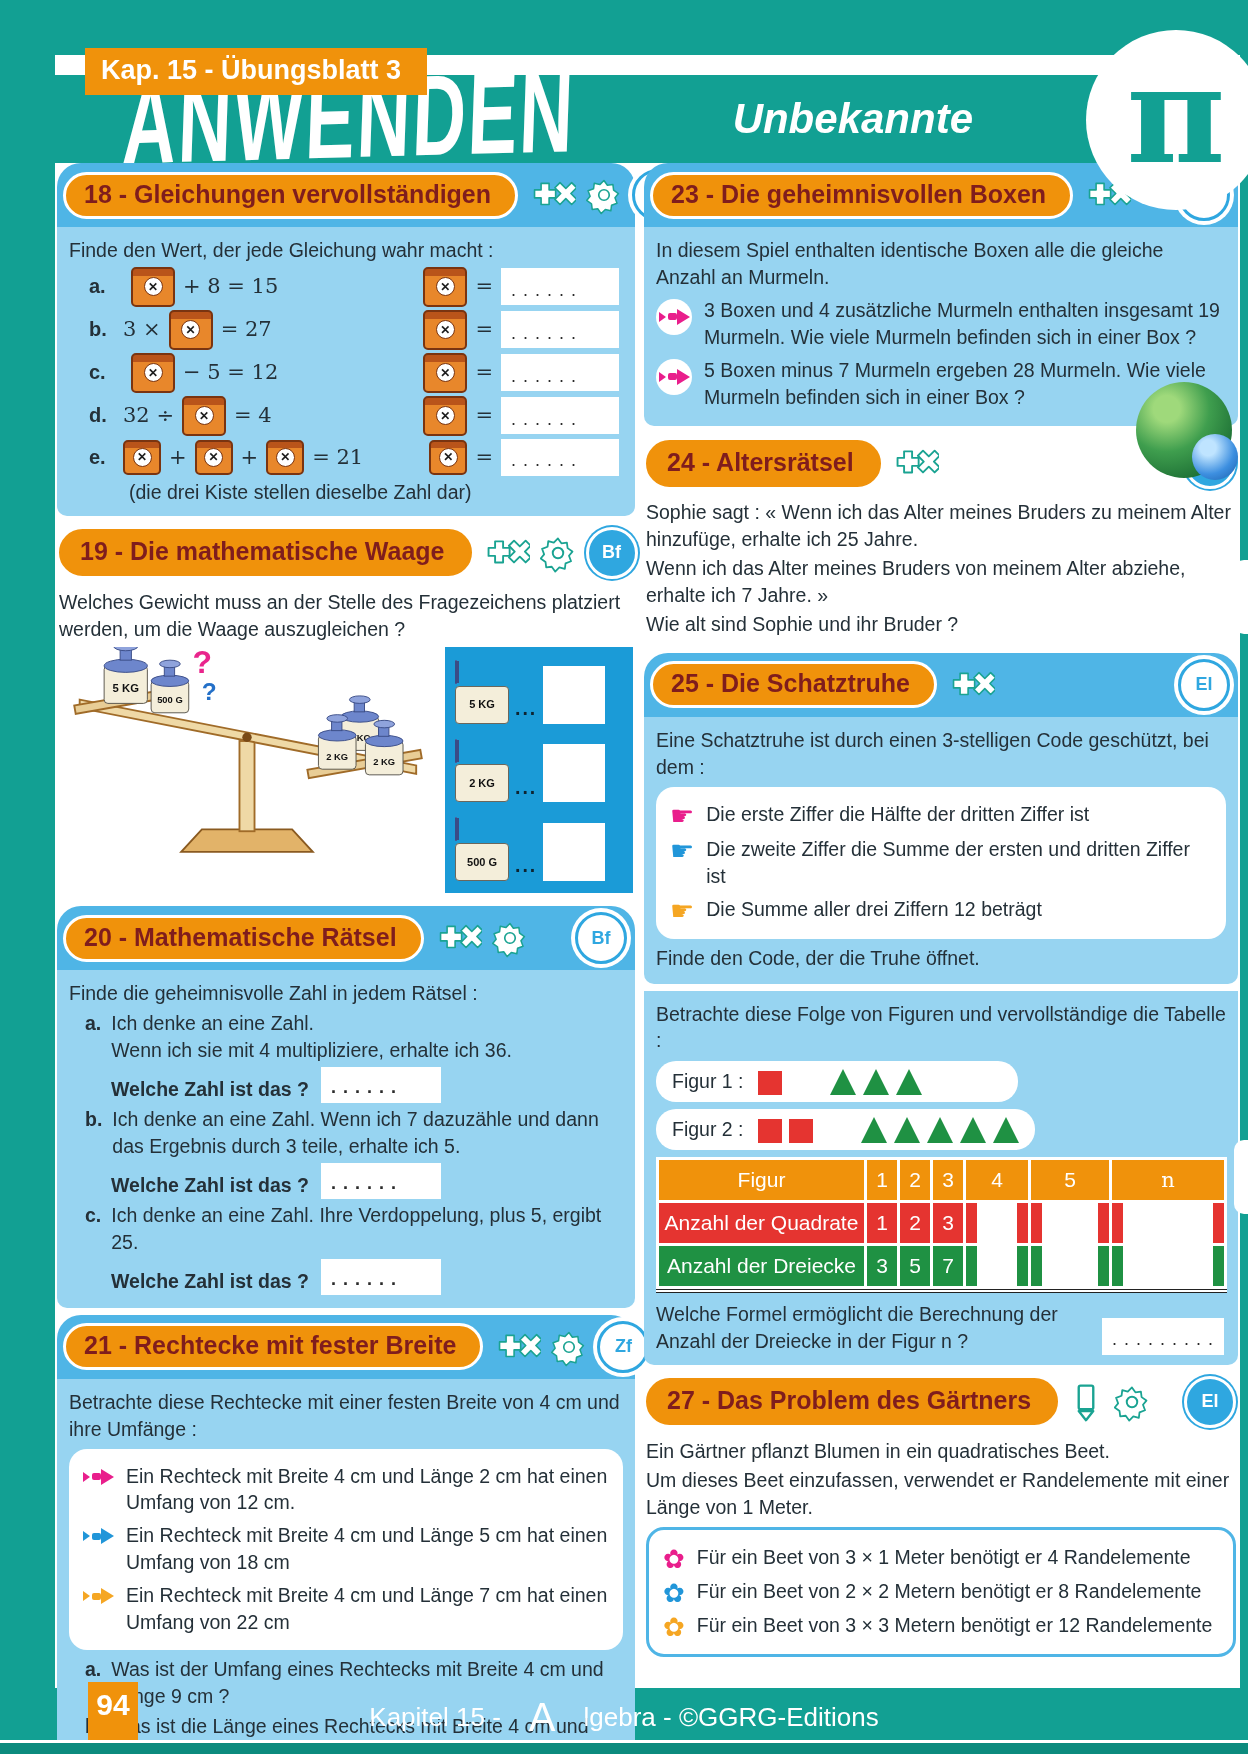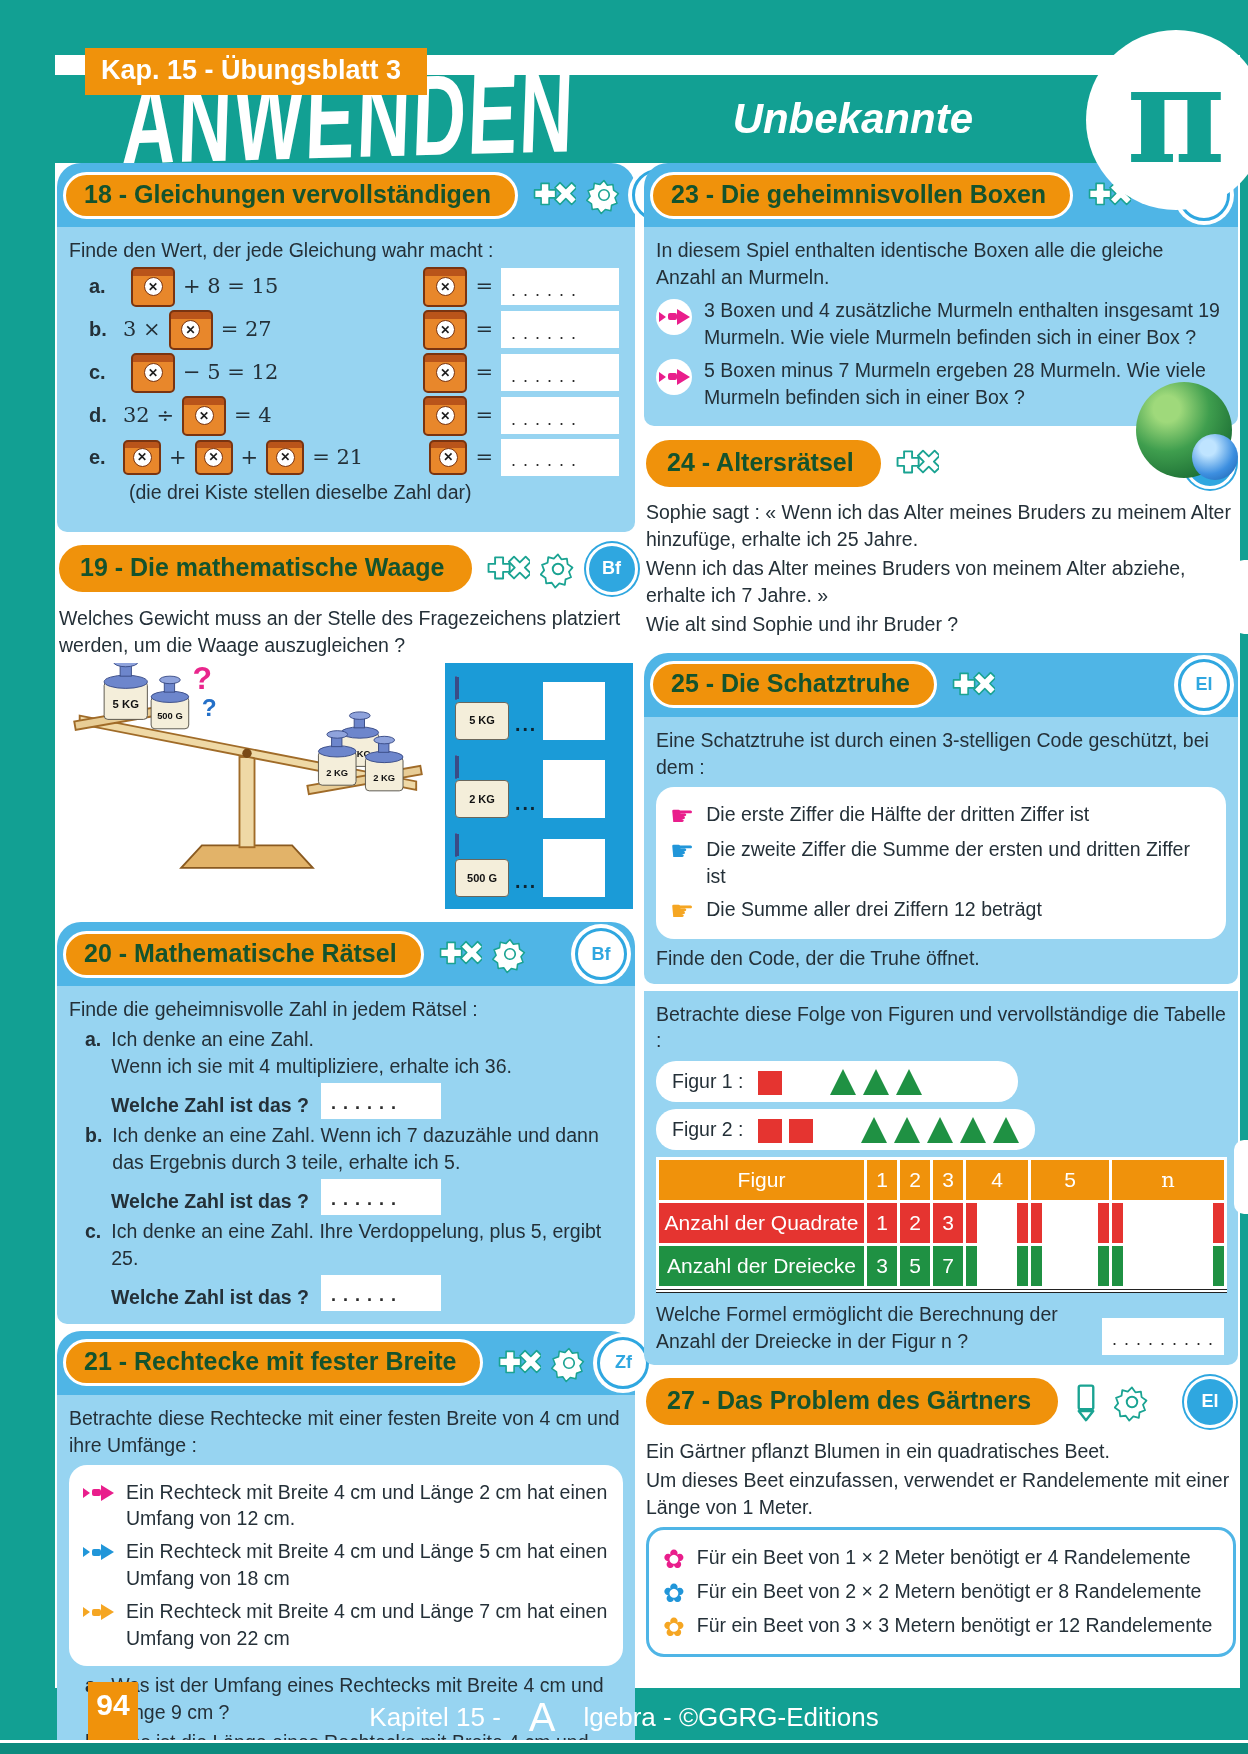--- a/index.html
+++ b/index.html
@@ -24,21 +24,21 @@
   .pilogo span{color:var(--teal);font-size:135px;font-weight:bold;line-height:1;
                font-family:"DejaVu Serif",serif;margin-top:-12px;}
   .cols{position:absolute;left:57px;top:163px;right:10px;z-index:3;display:flex;gap:9px;}
   .col{display:flex;flex-direction:column;}
   .col.left{width:578px;}
   .col.right{width:594px;}
   .ex{position:relative;margin-bottom:7px;}
   .band{background:var(--band);border-radius:24px 24px 0 0;padding:6px 8px 6px 6px;
         display:flex;align-items:center;gap:10px;}
   .plainhead{display:flex;align-items:center;gap:10px;padding:4px 2px;}
-  .pill{background:var(--orange);color:#14532d;font-weight:bold;font-size:25px;
+  .pill{background:var(--orange);color:#7f1d1d;font-weight:bold;font-size:25px;
         padding:5px 24px 7px 18px;border-radius:26px;border:3px solid #fff;white-space:nowrap;}
   .plainhead .pill{border-color:var(--orange);}
   .badge{width:46px;height:46px;border-radius:50%;font-weight:bold;font-size:18px;
          display:flex;align-items:center;justify-content:center;margin-left:auto;flex:0 0 auto;}
   .badge.on-band{background:#fff;color:var(--badge);border:3px solid var(--badge);box-shadow:0 0 0 4px #fff;}
   .badge.on-white{background:var(--badge);color:#fff;border:3px solid #fff;box-shadow:0 0 0 2px var(--badge);}
   .hicon{width:48px;height:40px;flex:0 0 auto;}
   .hicon.small{width:36px;height:40px;}
   .exbody{background:var(--bodyblue);padding:8px 12px 10px;border-radius:0 0 10px 10px;
           font-size:19.5px;line-height:1.38;}
@@ -53,21 +53,21 @@
   .crate{width:40px;height:36px;flex:0 0 auto;display:inline-flex;align-items:center;justify-content:center;
          background:linear-gradient(180deg,#B9541A 0 20%,#E8872B 20%);border:2px solid #7A3410;
          border-radius:5px;position:relative;}
   .crate.sm{width:34px;height:31px;}
   .crx{width:17px;height:17px;background:#fff;border-radius:50%;display:flex;align-items:center;
        justify-content:center;font-weight:bold;font-size:12px;color:#1c1c1c;border:1px solid #7A3410;}
   .crx::before{content:"✕";}
   .eq-right{margin-left:auto;display:flex;align-items:center;gap:8px;padding-right:4px;}
   .ansbox{background:#fff;min-width:118px;height:37px;display:flex;align-items:flex-end;
           padding:0 10px 3px;color:#2b2b2b;font-size:18px;letter-spacing:1px;box-sizing:border-box;}
-  .note{margin:2px 0 16px 60px;}
+  .note{margin:2px 0 0 60px;}
   
   .waage-wrap{display:flex;gap:10px;align-items:flex-start;margin-top:4px;}
   .waage-svg{flex:1 1 auto;}
   .wpanel{width:168px;flex:0 0 auto;background:var(--panel);padding:12px 10px;display:flex;
           flex-direction:column;gap:14px;}
   .prow{display:flex;align-items:flex-end;gap:6px;}
   .pweight{width:54px;flex:0 0 auto;}
   .wknob{width:26px;height:12px;background:#6D86CC;margin:0 auto;border-radius:6px 6px 0 0;border:1px solid #3A4C86;}
   .wstem{width:12px;height:9px;background:#6D86CC;margin:0 auto;border-left:1px solid #3A4C86;border-right:1px solid #3A4C86;}
   .wbody{height:36px;background:#F4EEDA;border:1px solid #6b675c;border-radius:4px;
@@ -620,21 +620,21 @@
         <circle class="ic-stroke" cx="24" cy="24" r="7"></circle>
       </svg>
       <span class="badge on-white">El</span>
     </div>
     <div class="exbody white">
       <div class="introline">Ein Gärtner pflanzt Blumen in ein quadratisches Beet.</div>
       <div class="introline">Um dieses Beet einzufassen, verwendet er Randelemente mit einer Länge von 1 Meter.</div>
       <div class="infobox blueborder">
         <div class="bullet">
           <span class="flower pink">✿</span>
-          <span>Für ein Beet von 1 × 2 Meter benötigt er 4 Randelemente</span>
+          <span>Für ein Beet von 3 × 1 Meter benötigt er 4 Randelemente</span>
         </div>
         <div class="bullet">
           <span class="flower blue">✿</span>
           <span>Für ein Beet von 2 × 2 Metern benötigt er 8 Randelemente</span>
         </div>
         <div class="bullet">
           <span class="flower yellow">✿</span>
           <span>Für ein Beet von 3 × 3 Metern benötigt er 12 Randelemente</span>
         </div>
       </div>

